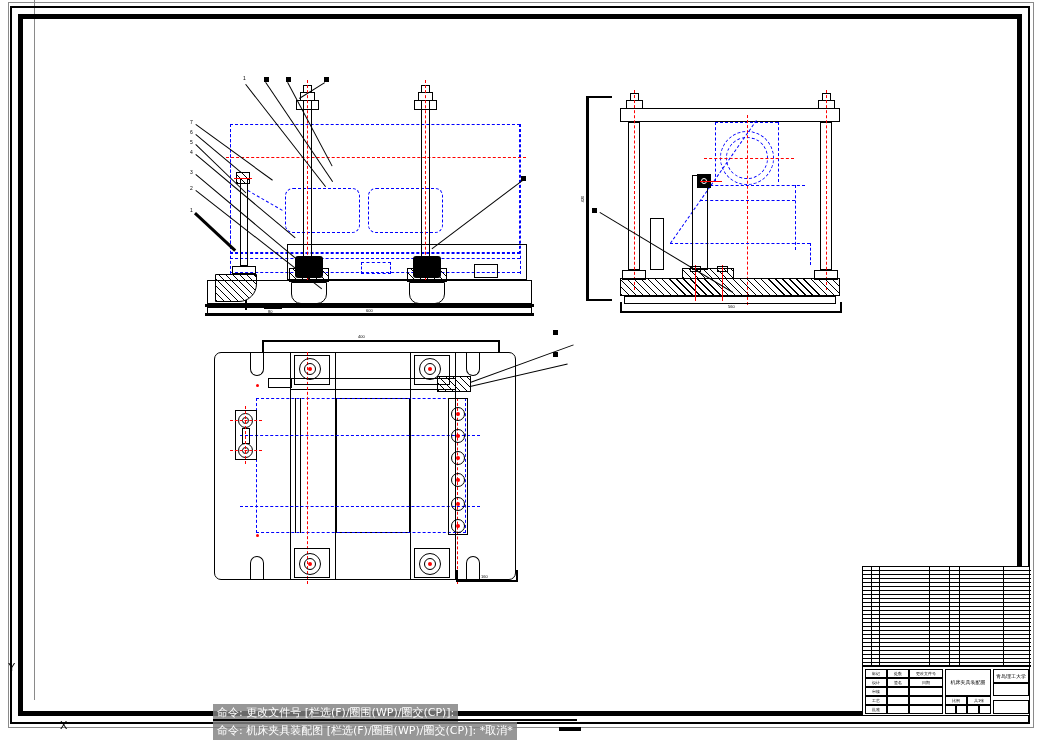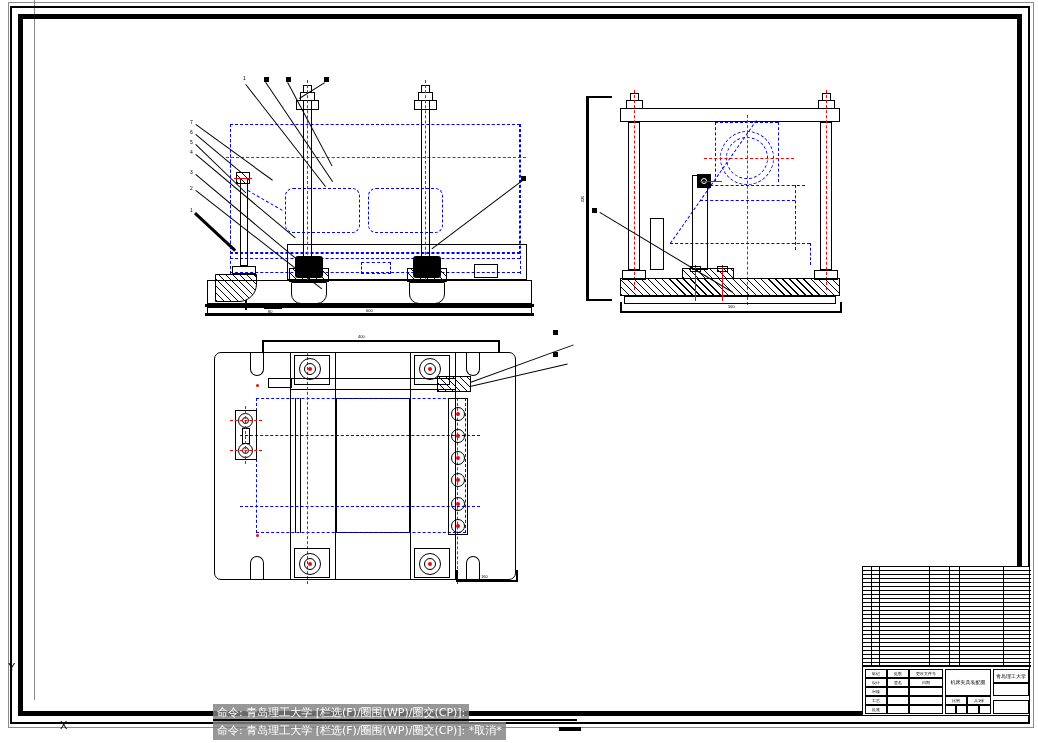--- a/index.html
+++ b/index.html
@@ -381,18 +381,18 @@
       <div class="tbcell" style="left:93px;top:38px;width:11px;height:9px;"></div>
       <div class="tbcell" style="left:104px;top:38px;width:12px;height:9px;"></div>
       <div class="tbcell" style="left:116px;top:38px;width:12px;height:9px;"></div>
 
       <div class="tbcell" style="left:130px;top:2px;width:36px;height:14px;font-size:5px;">青岛理工大学</div>
       <div class="tbcell" style="left:130px;top:16px;width:36px;height:13px;font-size:4px;"></div>
       <div class="tbcell" style="left:130px;top:33px;width:36px;height:14px;"></div>
     </div>
   </div>
 
-  <div class="cmdbar cmd1">命令: 青岛理工大学 [栏选(F)/圈围(WP)/圈交(CP)]:</div>
+  <div class="cmdbar cmd1">命令: 更改文件号 [栏选(F)/圈围(WP)/圈交(CP)]:</div>
   <div class="cmd-sep"></div>
-  <div class="cmdbar cmd2">命令: 青岛理工大学 [栏选(F)/圈围(WP)/圈交(CP)]: *取消*</div>
+  <div class="cmdbar cmd2">命令: 机床夹具装配图 [栏选(F)/圈围(WP)/圈交(CP)]: *取消*</div>
   <div class="cmd-tail"></div>
 
 </div>
 
 </body></html>

